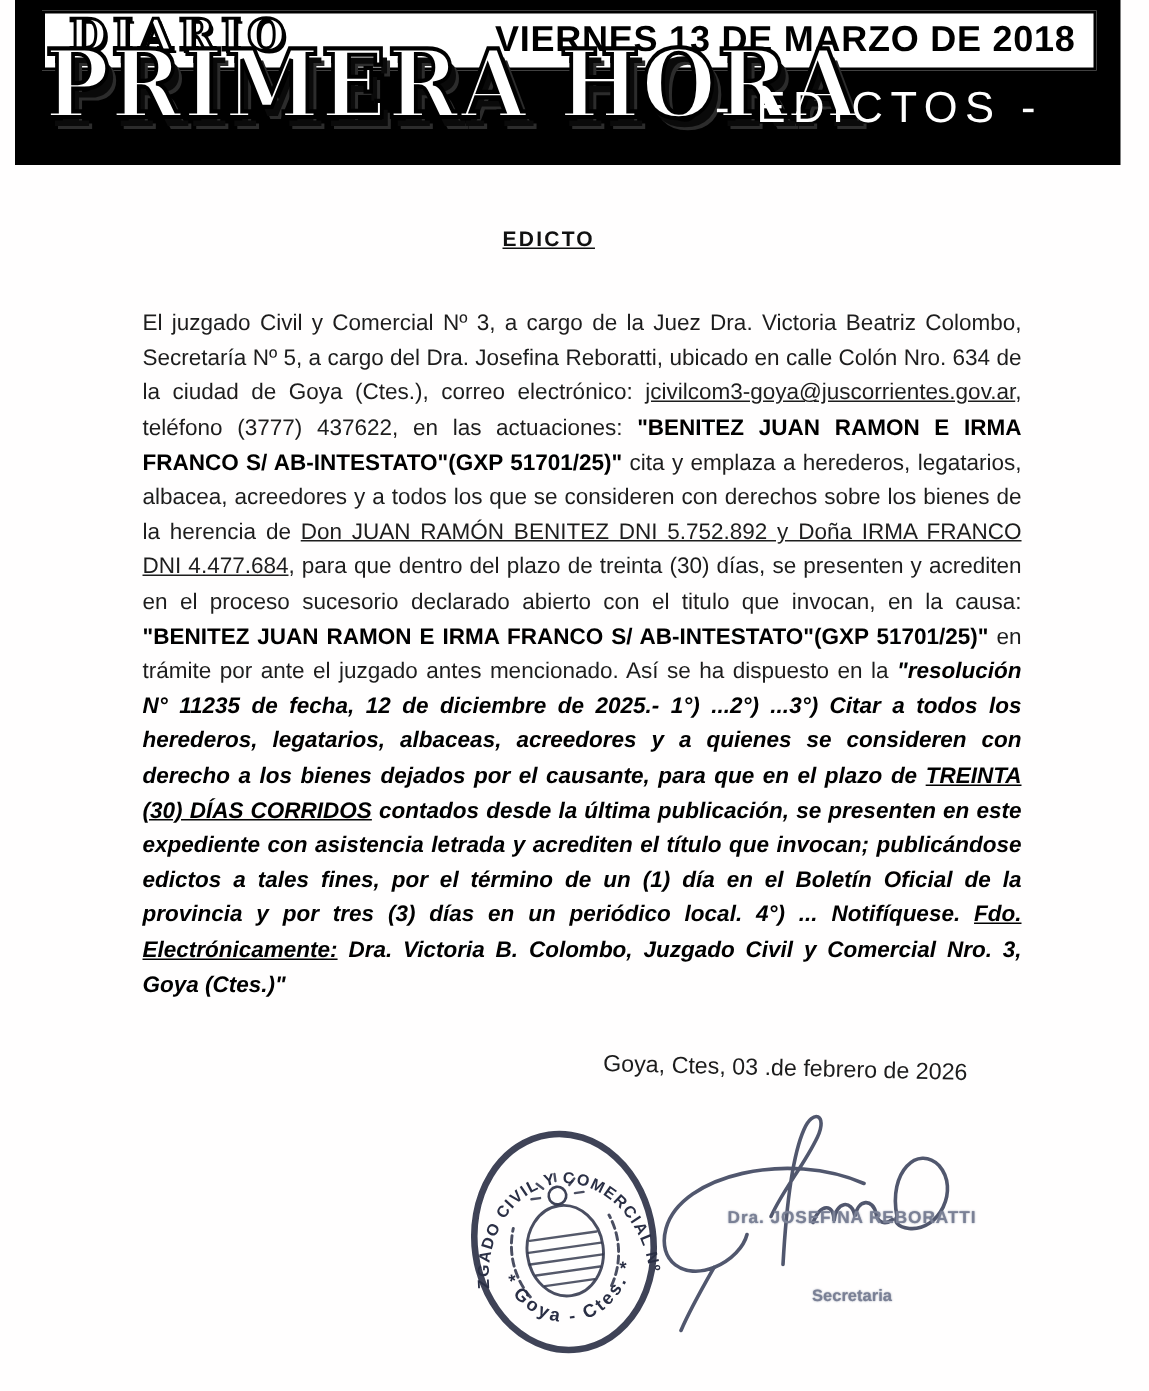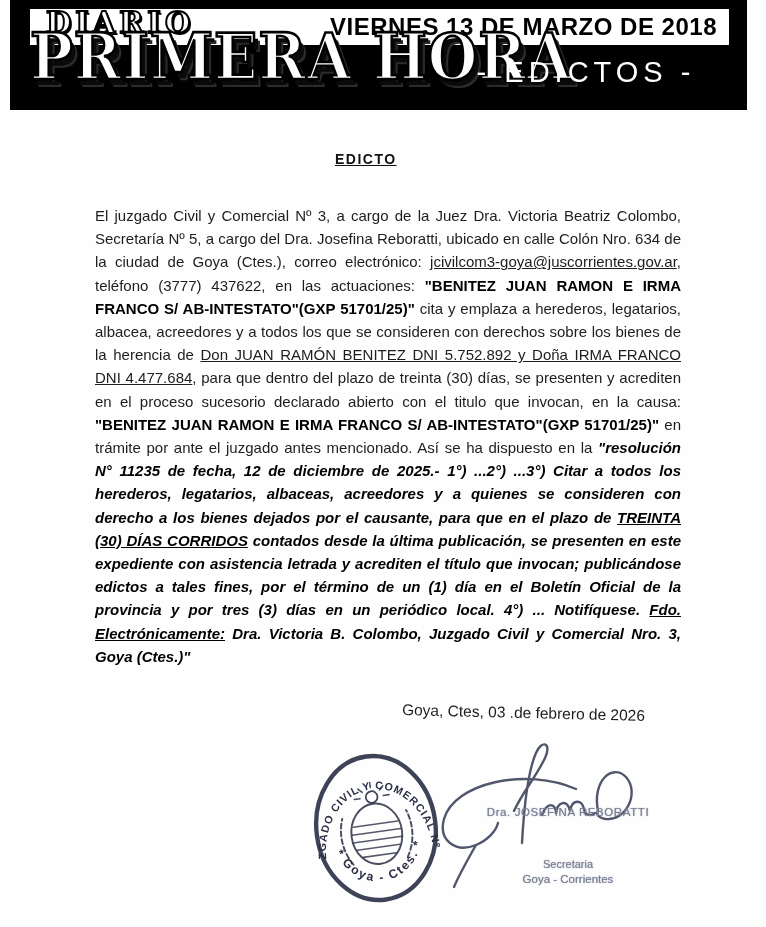--- a/index.html
+++ b/index.html
@@ -45,21 +45,21 @@
   .seg-underline{text-decoration:underline;}
   .dateline{
     position:absolute;left:402px;top:704px;font-size:15.5px;color:#1c1c1c;
     transform:rotate(1.4deg);white-space:nowrap;
   }
   
   .seal{position:absolute;left:301px;top:746px;width:150px;height:164px;transform:rotate(-8deg);}
   .signature-svg{position:absolute;left:426px;top:731px;width:220px;height:158px;}
   .sig-block{
     position:absolute;left:452px;top:805px;width:232px;text-align:center;
-    color:#7a8095;font-weight:normal;line-height:15.5px;
+    color:#7a8095;font-weight:bold;line-height:15.5px;
     text-shadow:0 0 1.2px rgba(120,128,150,.9);
   }
   .sig-name{font-size:11.5px;letter-spacing:.6px;}
   .sig-role{font-size:11px;margin-top:36px;}
   .sig-court{font-size:11.5px;}
   .sig-loc{font-size:11.5px;}
 </style>
 </head>
 <body>
 
@@ -115,16 +115,15 @@
 
       <path d="M116,84 c5,-13 14,-13 14,-1 c1,-13 12,-15 14,-3 c2,-12 12,-12 14,-2 c1,6 6,8 11,4"></path>
 
       <path d="M172,80 C166,50 186,32 200,46 C214,62 200,90 180,88 C172,87 170,83 172,80"></path>
     </g>
   </svg>
 
   <div class="sig-block">
     <div class="sig-name">Dra. JOSEFINA REBORATTI</div>
     <div class="sig-role">Secretaria</div>
-    <div class="sig-loc">Goya - Corrientes</div>
   </div>
 
 </div>
 
 </body></html>

